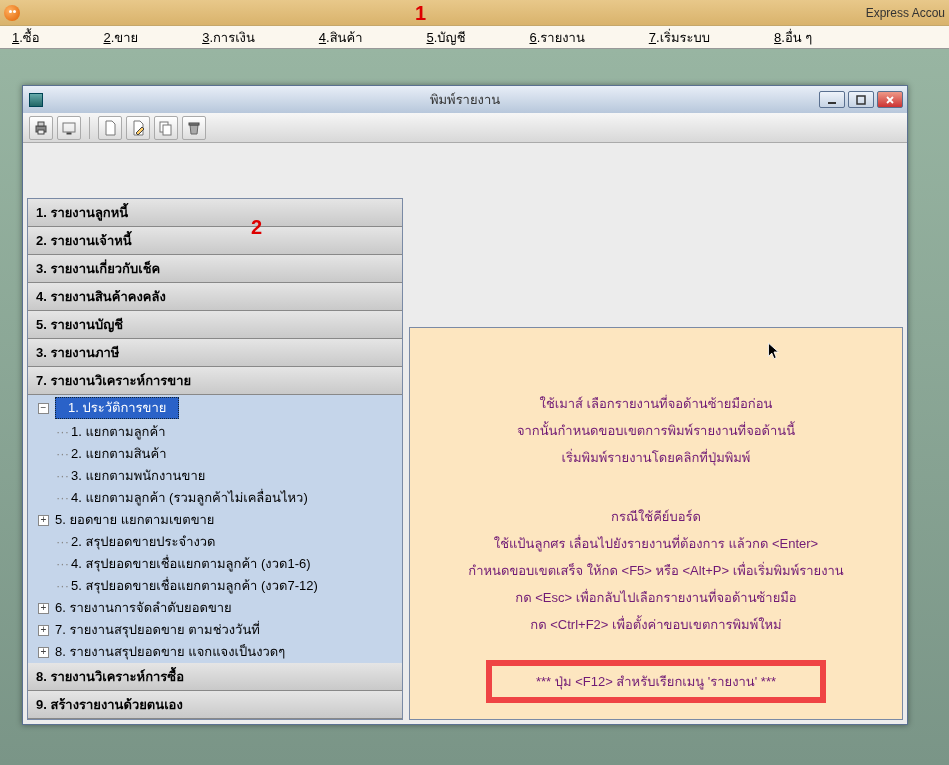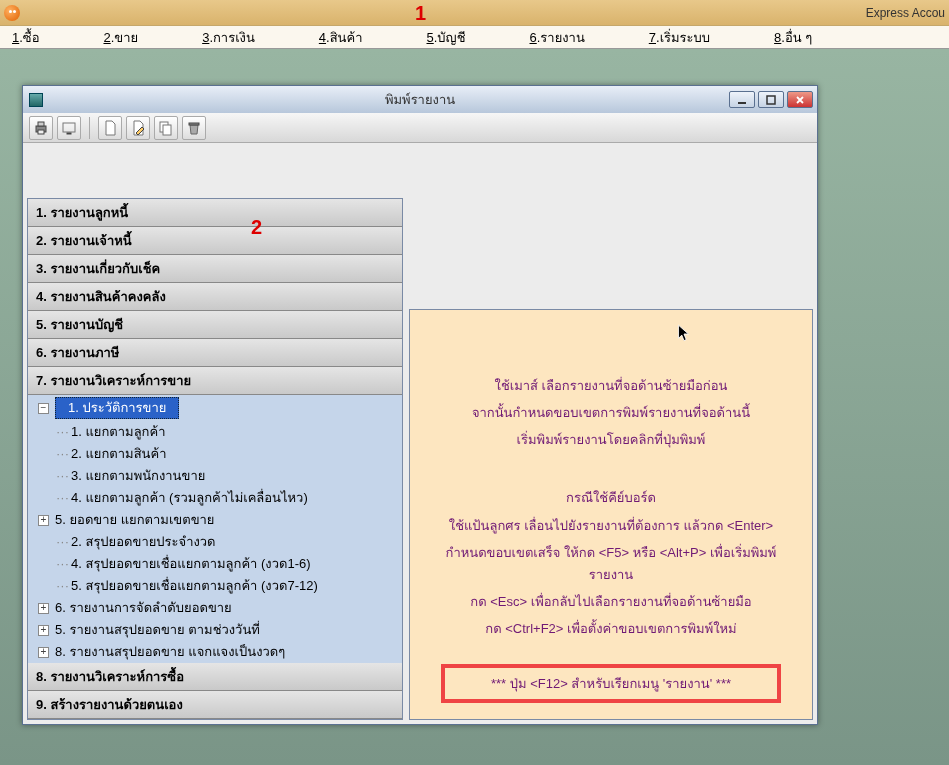--- a/index.html
+++ b/index.html
@@ -12,21 +12,21 @@
 
 .annotation1 { position:absolute; top:2px; left:415px; color:#d00; font-weight:bold; font-size:20px; z-index:5;}
 .annotation2 { position:absolute; top:216px; left:251px; color:#d00; font-weight:bold; font-size:20px; z-index:50;}
 
 .menubar { height:24px; background:#fbf7ee; border-top:1px solid #c5a76a; border-bottom:1px solid #999; display:flex; align-items:center; font-size:13px;gap:40px; }
 .menubar .menu-item{ padding:0 12px; cursor:pointer; }
 .menubar .menu-item u{ text-decoration:underline; }
 
 .workspace { position:absolute; top:49px; left:0; right:0; bottom:0; background:linear-gradient(#98b5a2,#7a9587); }
 
-.window { position:absolute; left:22px; top:36px; width:796px; height:640px; background:#ececec; border:1px solid #5a7090; box-shadow:0 0 6px rgba(0,0,0,.4); }
+.window { position:absolute; left:22px; top:36px; width:886px; height:640px; background:#ececec; border:1px solid #5a7090; box-shadow:0 0 6px rgba(0,0,0,.4); }
 .titlebar { height:27px; background:linear-gradient(#e8eef7,#b7c7db); display:flex; align-items:center; font-size:13px; color:#333; position:relative;}
 .titlebar .title-icon{ width:14px;height:14px; margin:0 6px; background:linear-gradient(#6aa,#266); border:1px solid #045;}
 .titlebar .title-text{ position:absolute; left:0; right:0; text-align:center;}
 .win-btns{ margin-left:auto; display:flex; gap:3px; padding-right:4px; position:relative; z-index:2;}
 .win-btn{ width:26px; height:17px; border:1px solid #5a7090; background:linear-gradient(#eef3fa,#c6d3e4); display:flex; align-items:center; justify-content:center; font-size:10px; color:#333; cursor:pointer; border-radius:2px;}
 .win-btn.close{ background:linear-gradient(#e98,#c33); color:#fff;}
 .win-btn svg{width:10px;height:10px;}
 
 .toolbar{ height:30px; background:linear-gradient(#f6f6f6,#d8d8d8); border-bottom:1px solid #aaa; display:flex; align-items:center; padding:0 6px; gap:4px;}
 .tool-btn{ width:24px;height:24px; border:1px solid #aaa; background:linear-gradient(#fff,#ddd); display:flex; align-items:center;justify-content:center; cursor:pointer; border-radius:2px;}
@@ -40,21 +40,21 @@
 .tree-node{ padding:2px 0 2px 28px; display:flex; align-items:center; cursor:pointer; line-height:18px;}
 .tree-node .expander{ width:11px;height:11px; border:1px solid #888; background:#fff; display:flex;align-items:center;justify-content:center; font-size:10px; line-height:1; margin-right:6px; margin-left:-18px; color:#444;}
 .tree-node.selected{ }
 .tree-node.selected .label{ background:#2a62c8; color:#fff; padding:1px 12px; border:1px dotted #123;}
 .tree-leaf{ padding:2px 0 2px 28px; cursor:pointer; line-height:18px;}
 .tree-node .dots, .tree-leaf .dots{ color:#888; margin-right:2px;}
 
 .info-panel{ flex:1; border:1px solid #7a8aa5; background:#fde6c0; padding:60px 16px 16px; font-size:13px; color:#701a75; text-align:center; position:relative;}
 .info-panel p{ margin:5px 0; line-height:1.7;}
 .info-panel .gap{ height:26px;}
-.f12-box{ margin:24px auto 0; width:340px; border:4px solid #ef4444; padding:5px; background:#fde6c0;}
+.f12-box{ margin:24px auto 0; width:340px; border:6px solid #ef4444; padding:5px; background:#fde6c0;}
 
 .cursor-pointer{ position:absolute; top:14px; right:120px; width:16px;height:20px;}
 .cursor-pointer svg{ width:14px; height:20px; fill:#000; stroke:#fff; stroke-width:.8;}
 </style>
 </head>
 <body>
 
 <div class="app-header">
   <div class="app-logo"></div>
   <div class="app-title">Express Accou</div>
@@ -138,21 +138,21 @@
         </div>
     </div>
 
     <div class="content">
       <div class="tree-panel" id="tree">
           <div class="tree-cat">1. รายงานลูกหนี้</div>
           <div class="tree-cat">2. รายงานเจ้าหนี้</div>
           <div class="tree-cat">3. รายงานเกี่ยวกับเช็ค</div>
           <div class="tree-cat">4. รายงานสินค้าคงคลัง</div>
           <div class="tree-cat">5. รายงานบัญชี</div>
-          <div class="tree-cat">6. รายงานภาษี</div>
+          <div class="tree-cat">3. รายงานภาษี</div>
           <div class="tree-cat">7. รายงานวิเคราะห์การขาย</div>
           <div class="tree-sub">
             <div class="tree-node selected">
               <span class="expander">−</span>
               <span class="label">1. ประวัติการขาย</span>
             </div>
             <div class="tree-leaf"><span class="dots">···</span>1. แยกตามลูกค้า</div>
             <div class="tree-leaf"><span class="dots">···</span>2. แยกตามสินค้า</div>
             <div class="tree-leaf"><span class="dots">···</span>3. แยกตามพนักงานขาย</div>
             <div class="tree-leaf"><span class="dots">···</span>4. แยกตามลูกค้า (รวมลูกค้าไม่เคลื่อนไหว)</div>
@@ -171,21 +171,21 @@
             <div class="tree-node">
               <span class="dots">···</span>
               <span class="label">5. สรุปยอดขายเชื่อแยกตามลูกค้า (งวด7-12)</span>
             </div>
             <div class="tree-node">
               <span class="expander">+</span>
               <span class="label">6. รายงานการจัดลำดับยอดขาย</span>
             </div>
             <div class="tree-node">
               <span class="expander">+</span>
-              <span class="label">5. รายงานสรุปยอดขาย ตามช่วงวันที่</span>
+              <span class="label">7. รายงานสรุปยอดขาย ตามช่วงวันที่</span>
             </div>
             <div class="tree-node">
               <span class="expander">+</span>
               <span class="label">8. รายงานสรุปยอดขาย แจกแจงเป็นงวดๆ</span>
             </div>
           </div>
           <div class="tree-cat">8. รายงานวิเคราะห์การซื้อ</div>
           <div class="tree-cat">9. สร้างรายงานด้วยตนเอง</div>
         </div>
       <div class="info-panel">

